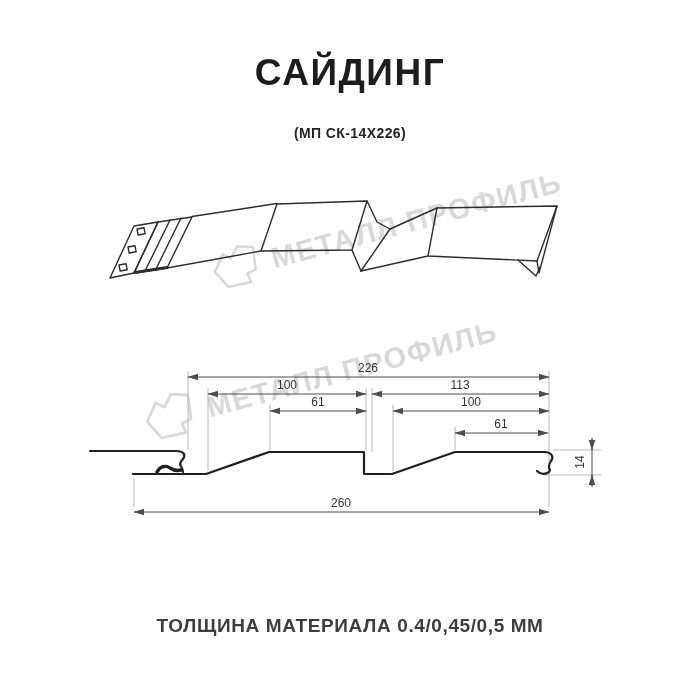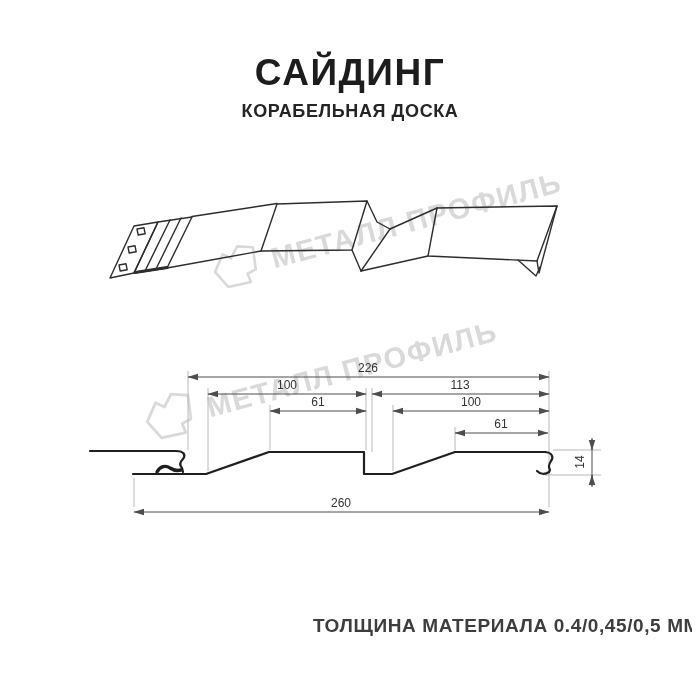--- a/index.html
+++ b/index.html
@@ -3,36 +3,36 @@
 <meta charset="utf-8">
 <style>
   html,body{margin:0;padding:0;background:#fff;}
   .canvas{position:relative;width:692px;height:700px;background:#ffffff;overflow:hidden;
           font-family:"Liberation Sans",sans-serif;}
   .abs{position:absolute;}
   .center-text{left:0;width:700px;text-align:center;}
   .title{top:52px;font-size:37px;font-weight:800;letter-spacing:1.5px;color:#1d1d1d;}
   .subtitle{top:101px;font-size:18px;font-weight:700;letter-spacing:.6px;color:#242424;}
   .model{top:125px;font-size:14px;font-weight:700;letter-spacing:.4px;color:#242424;}
-  .footer-note{top:615px;font-size:19px;font-weight:600;letter-spacing:.6px;color:#3d3d3d;text-align:right;}
+  .footer-note{top:615px;font-size:19px;font-weight:600;letter-spacing:.6px;color:#3d3d3d;}
   .wm{display:flex;align-items:center;gap:9px;color:#d9d9d9;
       transform:rotate(-15deg);transform-origin:0 60%;pointer-events:none;}
   .wm-text{font-size:29px;font-weight:700;letter-spacing:1.5px;white-space:nowrap;}
   .wm1{left:212px;top:250px;}
   .wm2{left:144px;top:398px;}
   svg{display:block;}
   .dim-label{font-size:12px;fill:#333;font-family:"Liberation Sans",sans-serif;}
 </style>
 </head>
 <body>
 
 <div class="canvas">
 
   <div class="abs center-text title">САЙДИНГ</div>
-  <div class="abs center-text subtitle">КОРАБЕЛЬНАЯ ДОСКА</div>
+  <div class="abs center-text model">(МП СК-14Х226)</div>
 
   <div class="abs wm wm1">
     <svg width="54" height="50" viewBox="0 0 54 50">
       <path d="M5,23 L17,8 L24,14 L33,4 L48,9 L45,31 L36,33 L37,42 L14,41 Z" fill="none" stroke="#d9d9d9" stroke-width="2.6" stroke-linejoin="round"></path>
     </svg>
     <span class="wm-text">МЕТАЛЛ ПРОФИЛЬ</span>
   </div>
 
   <svg class="abs" style="left:0;top:180px" width="700" height="145" viewBox="0 180 700 145">
     <g stroke="#2d2d2d" stroke-width="1.4" fill="none" stroke-linejoin="round" stroke-linecap="round">

